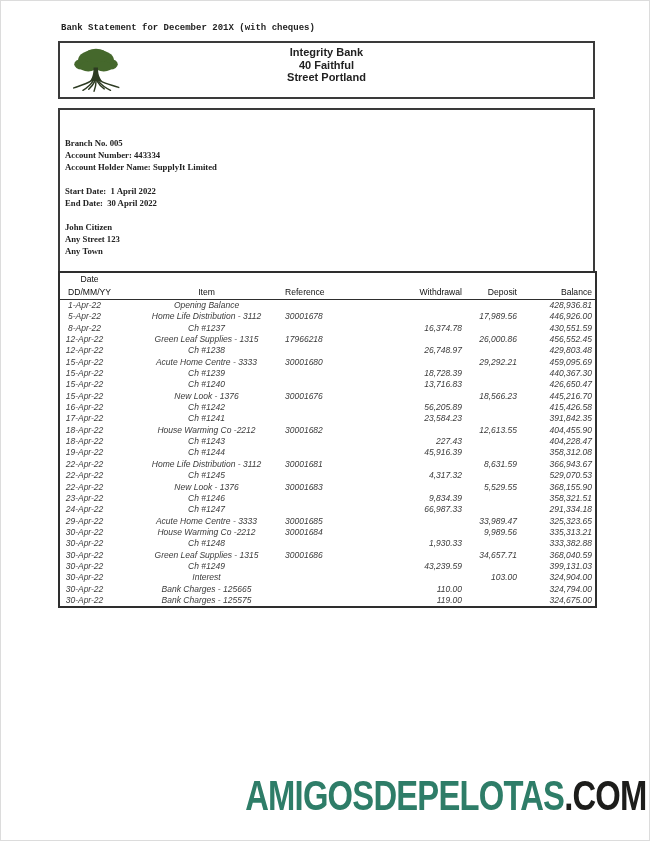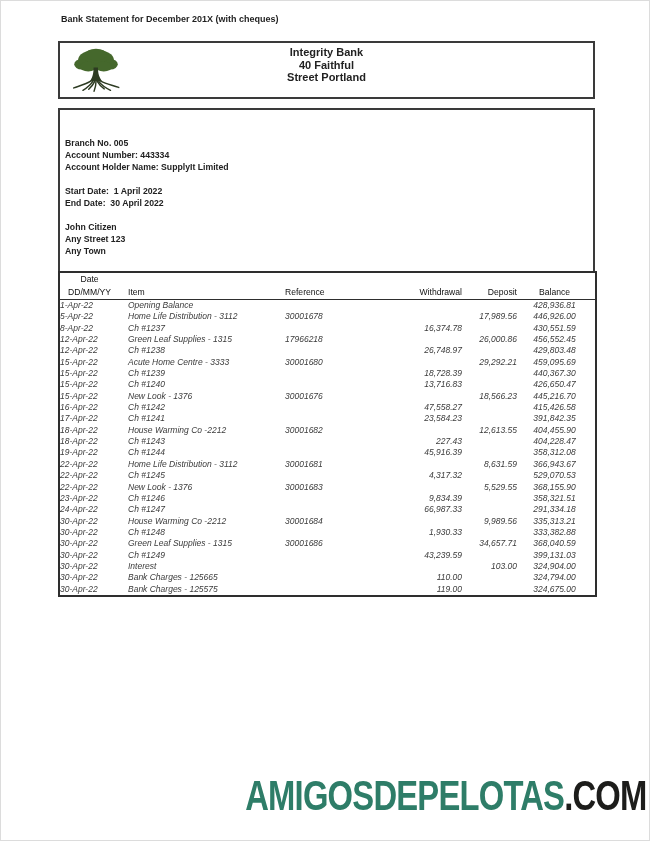--- a/index.html
+++ b/index.html
@@ -8,24 +8,25 @@
   .page {
     position: relative;
     width: 650px;
     height: 841px;
     background: #ffffff;
     border: 1px solid #dcdcdc;
     overflow: hidden;
   }
   .title {
     position: absolute;
-    top: 13px; left: 60px;
+    top: 22px; left: 60px;
     font-size: 9px;
     font-weight: bold;
     color: #1f1f1f;
+    font-family: Liberation Mono, monospace;
   }
   
   .bank-box {
     position: absolute;
     top: 40px; left: 57px;
     width: 537px; height: 58px;
     border: 2px solid #3a3a3a;
     padding-left: 31px;
   }
   .bank-logo {
@@ -46,20 +47,21 @@
   .account-box {
     position: absolute;
     top: 107px; left: 57px;
     width: 537px; height: 163px;
     border: 2px solid #3a3a3a;
     border-bottom: none;
     padding: 27px 0 0 5px;
     font-size: 8.7px;
     font-weight: bold;
     color: #222;
+    font-family: Liberation Serif, serif;
   }
   .account-box .line { line-height: 12px; white-space: pre; }
   .account-box .gap { height: 12px; }
   
   .table-wrap {
     position: absolute;
     top: 270px; left: 57px;
     width: 537px;
   }
   table.stmt {
@@ -82,26 +84,26 @@
   table.stmt td {
     font-size: 8.5px;
     font-style: italic;
     color: #3b3b3b;
     height: 11.35px;
     line-height: 11.35px;
     white-space: nowrap;
     overflow: visible;
   }
   .c-date   { text-align: center; }
-  td.c-date { text-align: left; padding-right: 10px; }
-  .c-item   { text-align: left; padding-left: 9px; }
+  td.c-date { text-align: center; padding-right: 10px; }
+  .c-item   { text-align: center; padding-left: 9px; }
   .c-ref    { text-align: left; }
   .c-wd     { text-align: right; }
   .c-dep    { text-align: right; }
-  .c-bal    { text-align: center; padding-right: 3px; }
+  .c-bal    { text-align: right; padding-right: 3px; }
   
   .watermark {
     position: absolute;
     top: 771px; right: 2px;
     font-size: 42px;
     font-weight: bold;
     letter-spacing: -1px;
     white-space: nowrap;
     transform: scaleX(0.78);
     transform-origin: right center;
@@ -259,21 +261,21 @@
             <td class="c-item">New Look - 1376</td>
             <td class="c-ref">30001676</td>
             <td class="c-wd"></td>
             <td class="c-dep">18,566.23</td>
             <td class="c-bal">445,216.70</td>
           </tr>
           <tr>
             <td class="c-date">16-Apr-22</td>
             <td class="c-item">Ch #1242</td>
             <td class="c-ref"></td>
-            <td class="c-wd">47,558.27</td>
+            <td class="c-wd">56,205.89</td>
             <td class="c-dep"></td>
             <td class="c-bal">415,426.58</td>
           </tr>
           <tr>
             <td class="c-date">17-Apr-22</td>
             <td class="c-item">Ch #1241</td>
             <td class="c-ref"></td>
             <td class="c-wd">23,584.23</td>
             <td class="c-dep"></td>
             <td class="c-bal">391,842.35</td>
@@ -336,20 +338,28 @@
           </tr>
           <tr>
             <td class="c-date">24-Apr-22</td>
             <td class="c-item">Ch #1247</td>
             <td class="c-ref"></td>
             <td class="c-wd">66,987.33</td>
             <td class="c-dep"></td>
             <td class="c-bal">291,334.18</td>
           </tr>
           <tr>
+            <td class="c-date">29-Apr-22</td>
+            <td class="c-item">Acute Home Centre - 3333</td>
+            <td class="c-ref">30001685</td>
+            <td class="c-wd"></td>
+            <td class="c-dep">33,989.47</td>
+            <td class="c-bal">325,323.65</td>
+          </tr>
+          <tr>
             <td class="c-date">30-Apr-22</td>
             <td class="c-item">House Warming Co -2212</td>
             <td class="c-ref">30001684</td>
             <td class="c-wd"></td>
             <td class="c-dep">9,989.56</td>
             <td class="c-bal">335,313.21</td>
           </tr>
           <tr>
             <td class="c-date">30-Apr-22</td>
             <td class="c-item">Ch #1248</td>

